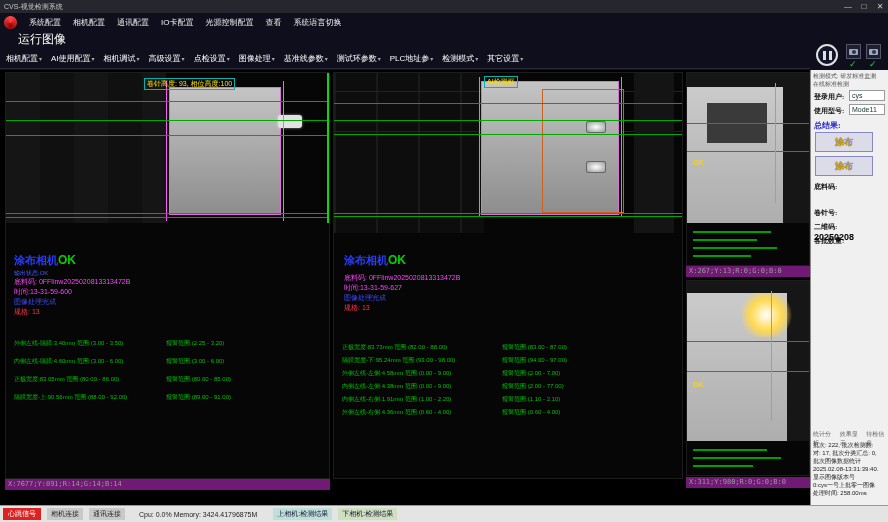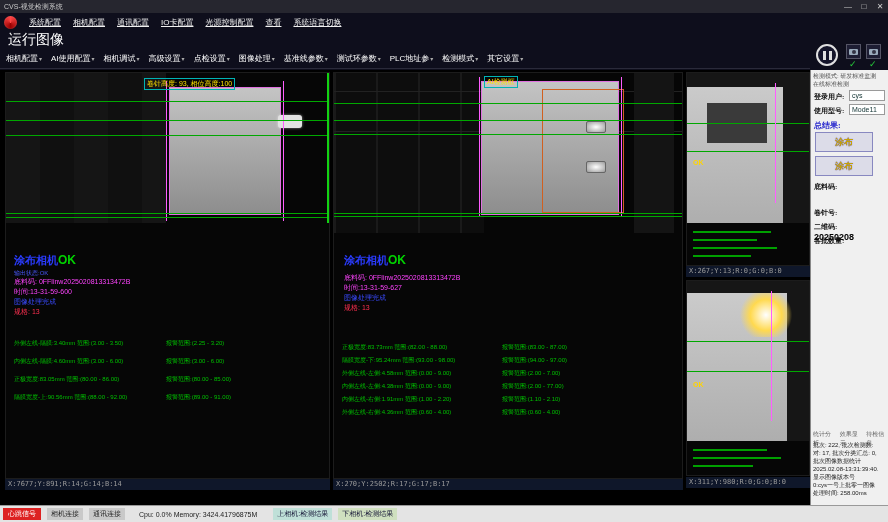--- a/index.html
+++ b/index.html
@@ -11,42 +11,42 @@
   
   .tophdr{position:absolute;left:0;top:0;width:888px;height:70px;background:#0e0e1c;}
   .titlebar{position:absolute;left:0;top:0;width:888px;height:13px;background:#26262f;
             font-size:7px;line-height:13px;color:#c8c8c8;padding-left:4px;}
   .winctl{position:absolute;right:0;top:0;height:13px;display:flex;}
   .winbtn{width:16px;text-align:center;font-size:8px;line-height:13px;color:#ccc;cursor:default;}
   .menubar{position:absolute;left:0;top:13px;width:810px;height:18px;display:flex;align-items:center;
            gap:12px;padding-left:4px;font-size:8px;color:#f0f0f0;}
   .logo{width:13px;height:13px;border-radius:50%;background:conic-gradient(#f44,#900,#f44);
         box-shadow:inset 0 0 2px #fff3;}
-  .menuitem{cursor:default;text-decoration:underline;}
-  .tabrow{position:absolute;left:0;top:32px;width:810px;height:14px;font-size:14px;color:#fff;
-          padding-left:8px;line-height:14px;}
+  .menuitem{cursor:default;}
+  .tabrow{position:absolute;left:16px;top:32px;width:810px;height:14px;font-size:12px;color:#fff;
+          padding-left:2px;line-height:14px;}
   .toolbar{position:absolute;left:0;top:49px;width:810px;height:20px;display:flex;align-items:center;
            gap:9px;padding-left:6px;font-size:8px;color:#fff;border-bottom:1px solid #2a2a3a;}
   .titem{white-space:nowrap;cursor:default;}
   .caret{font-size:6px;color:#aaa;margin-left:1px;}
 
   
   .pausebtn{position:absolute;left:816px;top:44px;width:22px;height:22px;border-radius:50%;
             border:2px solid #e0e0e0;background:#15152a;display:flex;align-items:center;
             justify-content:center;gap:3px;}
   .pbar{width:3px;height:9px;background:#e0e0e0;}
   .cambtn{position:absolute;top:44px;width:15px;height:15px;background:#1d1d33;border:1px solid #556;
           display:flex;align-items:center;justify-content:center;}
   .camshape{width:9px;height:6px;background:#9ab;border-radius:1px;position:relative;}
   .camshape:after{content:"";position:absolute;left:3px;top:1px;width:4px;height:4px;border-radius:50%;background:#334;}
   .camchk{position:absolute;top:60px;font-size:9px;color:#27cf3a;line-height:9px;}
 
   
   .view{position:absolute;top:72px;height:407px;background:#060606;border:1px solid #1c1c1c;overflow:hidden;}
-  .coordstrip{position:absolute;height:11px;background:#0f172a;color:#9a9a9a;
+  .coordstrip{position:absolute;height:11px;background:#701a75;color:#9a9a9a;
               font-family:"DejaVu Sans Mono",monospace;font-size:7px;line-height:11px;padding-left:3px;}
   .hline{position:absolute;height:1px;background:#00a800;}
   .hline.bright{background:#12d212;}
   .vline{position:absolute;width:1px;background:#ff5cff;}
   .part{position:absolute;background:linear-gradient(180deg,#c4c4c4,#8d8d8d);border:1px solid #e070e0;}
   .roilabel{position:absolute;font-size:7px;color:#ffe100;border:1px solid #00b4b4;padding:0 2px;white-space:nowrap;}
   .rtitle{position:absolute;font-size:11px;font-weight:bold;color:#2a3cff;white-space:nowrap;}
   .rok{color:#00d200;font-size:12px;}
   .tinyblue{position:absolute;font-size:6px;color:#4a5aff;}
   .mag{position:absolute;font-size:7px;color:#ff44ff;white-space:nowrap;}
@@ -227,21 +227,20 @@
     </div>
     <div class="mrow" style="top:322px;">
       <span class="mleft">内侧左线-右侧:1.91mm 范围:(1.00 - 2.20)</span>
       <span class="mright" style="left:168px;">报警范围:(1.10 - 2.10)</span>
     </div>
     <div class="mrow" style="top:335px;">
       <span class="mleft">外侧左线-右侧:4.36mm 范围:(0.60 - 4.00)</span>
       <span class="mright" style="left:168px;">报警范围:(0.60 - 4.00)</span>
     </div>
   </div>
-  <div class="coordstrip" style="left:333px;top:479px;width:350px;">X:270;Y:2502;R:17;G:17;B:17</div>
 
   <div class="thumb" style="top:72px;height:194px;">
     <div class="timg" style="height:150px;">
       <div class="tdark" style="left:0;top:0;width:124px;height:14px;"></div>
       <div class="tdark" style="left:96px;top:0;width:28px;height:150px;"></div>
       <div class="tdark" style="left:20px;top:30px;width:60px;height:40px;background:#3a3a3a;"></div>
       <div class="hline" style="left:0;top:50px;width:124px;"></div>
       <div class="hline" style="left:0;top:78px;width:124px;"></div>
       <div class="vline" style="left:88px;top:10px;height:120px;"></div>
       <div class="ttag" style="left:6px;top:86px;">OK</div>

